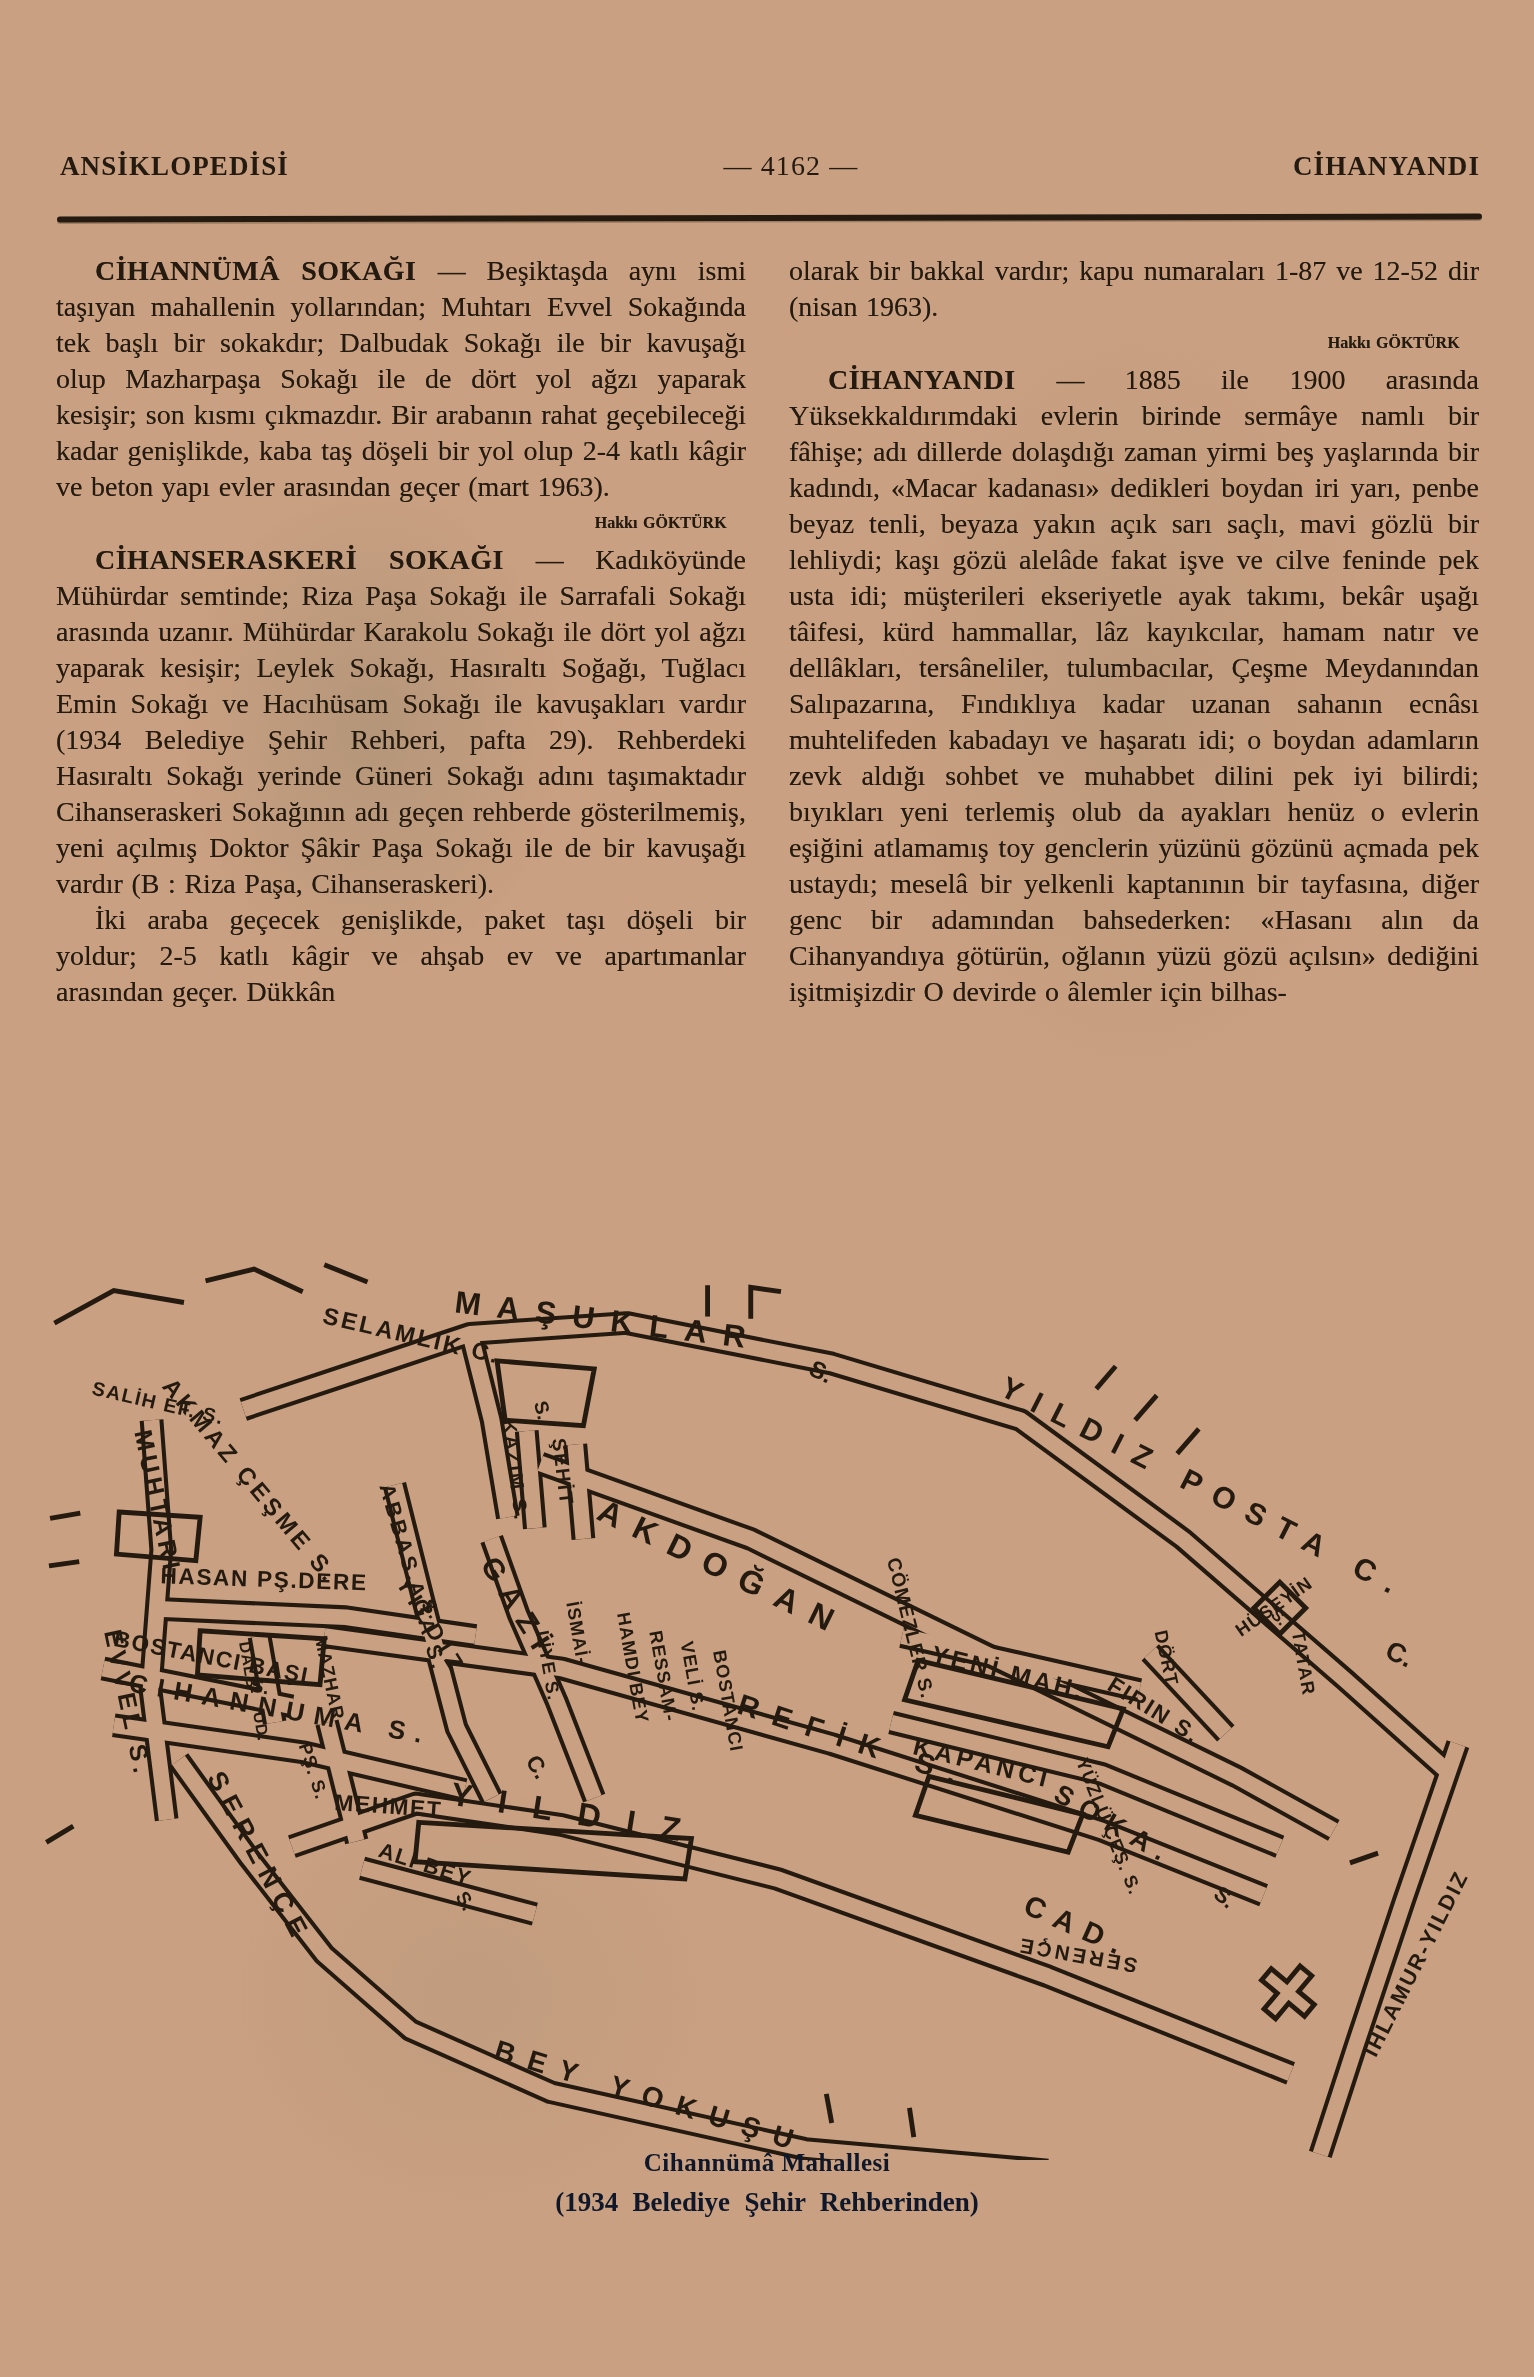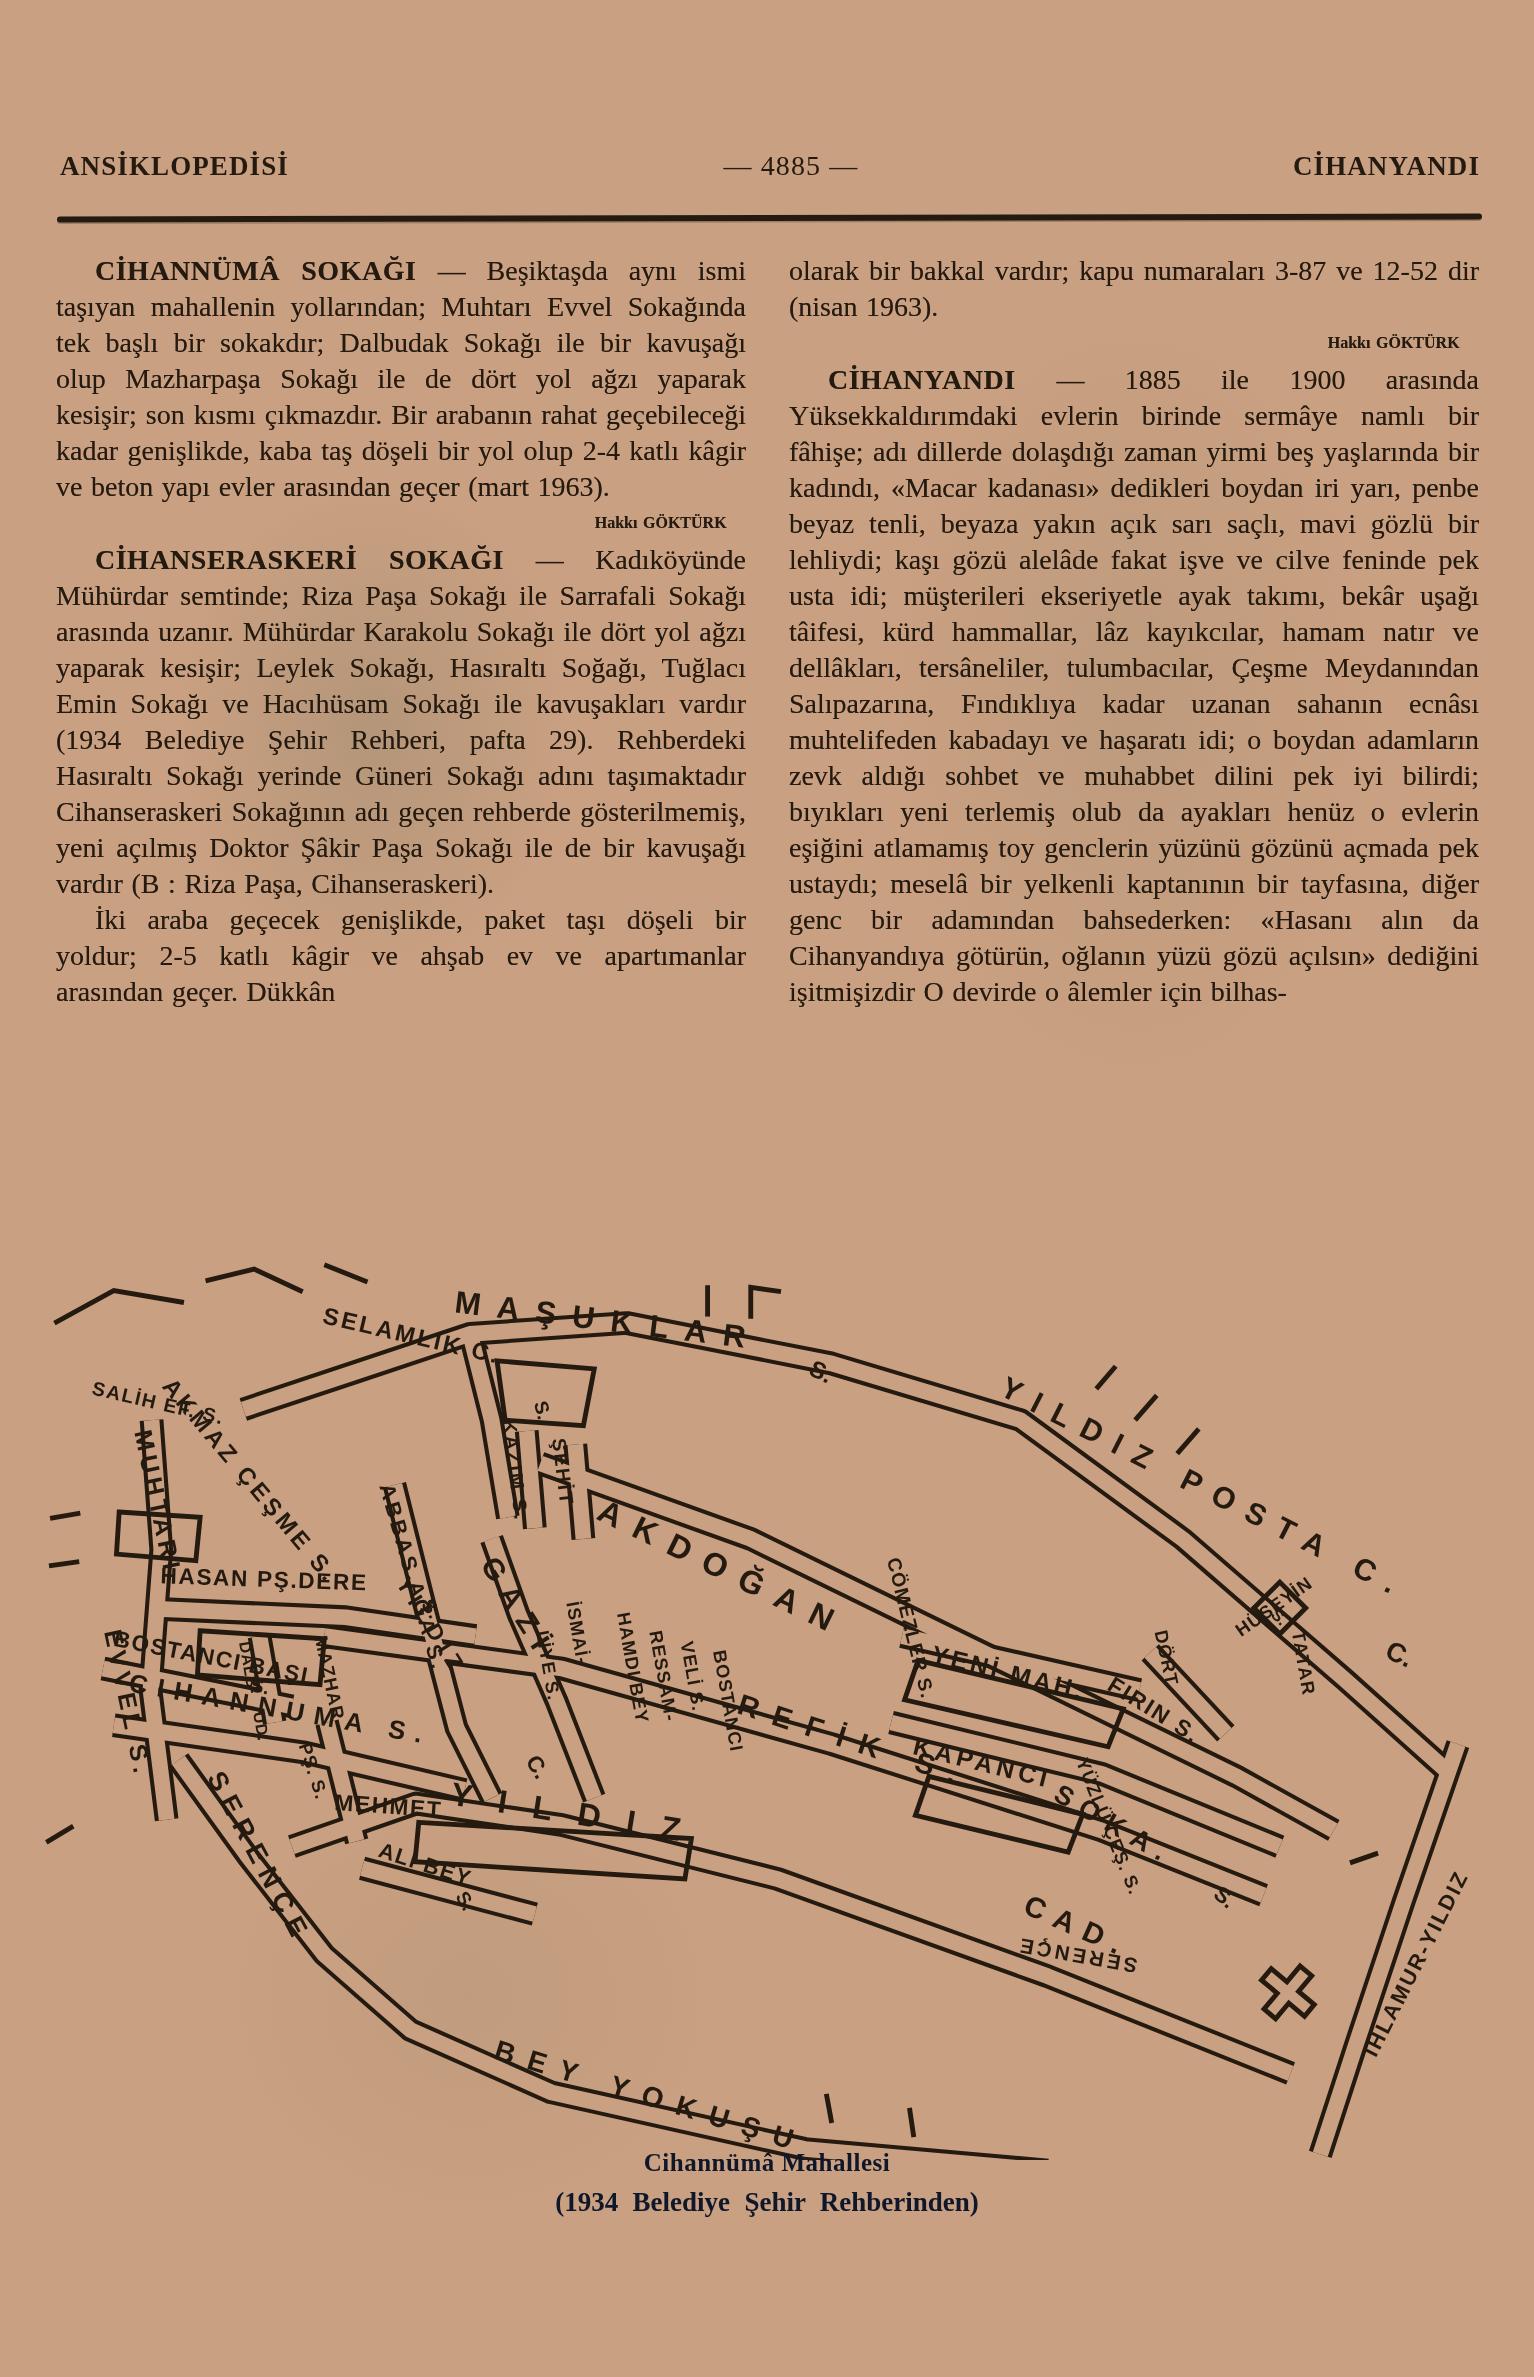--- a/index.html
+++ b/index.html
@@ -64,33 +64,33 @@
 <body>
 
 <div class="page">
 
   <div class="smudge" style="left:178px;top:486px;width:389px;height:486px;background:radial-gradient(closest-side,rgba(70,95,80,0.16),rgba(0,0,0,0));"></div>
   <div class="smudge" style="left:891px;top:324px;width:486px;height:756px;background:radial-gradient(closest-side,rgba(90,110,90,0.10),rgba(0,0,0,0));"></div>
   <div class="smudge" style="left:227px;top:1781px;width:486px;height:432px;background:radial-gradient(closest-side,rgba(90,105,85,0.08),rgba(0,0,0,0));"></div>
 
   <div class="header">
     <span class="h-left">ANSİKLOPEDİSİ</span>
-    <span class="h-center">— 4885 —</span>
+    <span class="h-center">— 4162 —</span>
     <span class="h-right">CİHANYANDI</span>
   </div>
   <div class="rule"></div>
 
   <div class="col col-left">
       <p class="para"><span class="head">CİHANNÜMÂ SOKAĞI </span>— Beşiktaşda aynı ismi taşıyan mahallenin yollarından; Muhtarı Evvel Sokağında tek başlı bir sokakdır; Dalbudak Sokağı ile bir kavuşağı olup Mazharpaşa Sokağı ile de dört yol ağzı yaparak kesişir; son kısmı çıkmazdır. Bir arabanın rahat geçebileceği kadar genişlikde, kaba taş döşeli bir yol olup 2-4 katlı kâgir ve beton yapı evler arasından geçer (mart 1963).</p>
       <p class="sig">Hakkı GÖKTÜRK</p>
       <p class="para"><span class="head">CİHANSERASKERİ SOKAĞI </span>— Kadıköyünde Mühürdar semtinde; Riza Paşa Sokağı ile Sarrafali Sokağı arasında uzanır. Mühürdar Karakolu Sokağı ile dört yol ağzı yaparak kesişir; Leylek Sokağı, Hasıraltı Soğağı, Tuğlacı Emin Sokağı ve Hacıhüsam Sokağı ile kavuşakları vardır (1934 Belediye Şehir Rehberi, pafta 29). Rehberdeki Hasıraltı Sokağı yerinde Güneri Sokağı adını taşımaktadır Cihanseraskeri Sokağının adı geçen rehberde gösterilmemiş, yeni açılmış Doktor Şâkir Paşa Sokağı ile de bir kavuşağı vardır (B : Riza Paşa, Cihanseraskeri).</p>
       <p class="para">İki araba geçecek genişlikde, paket taşı döşeli bir yoldur; 2-5 katlı kâgir ve ahşab ev ve apartımanlar arasından geçer. Dükkân</p>
     </div>
   <div class="col col-right">
-      <p class="para noind">olarak bir bakkal vardır; kapu numaraları 3-87 ve 12-52 dir (nisan 1963).</p>
+      <p class="para noind">olarak bir bakkal vardır; kapu numaraları 1-87 ve 12-52 dir (nisan 1963).</p>
       <p class="sig">Hakkı GÖKTÜRK</p>
       <p class="para"><span class="head">CİHANYANDI </span>— 1885 ile 1900 arasında Yüksekkaldırımdaki evlerin birinde sermâye namlı bir fâhişe; adı dillerde dolaşdığı zaman yirmi beş yaşlarında bir kadındı, «Macar kadanası» dedikleri boydan iri yarı, penbe beyaz tenli, beyaza yakın açık sarı saçlı, mavi gözlü bir lehliydi; kaşı gözü alelâde fakat işve ve cilve feninde pek usta idi; müşterileri ekseriyetle ayak takımı, bekâr uşağı tâifesi, kürd hammallar, lâz kayıkcılar, hamam natır ve dellâkları, tersâneliler, tulumbacılar, Çeşme Meydanından Salıpazarına, Fındıklıya kadar uzanan sahanın ecnâsı muhtelifeden kabadayı ve haşaratı idi; o boydan adamların zevk aldığı sohbet ve muhabbet dilini pek iyi bilirdi; bıyıkları yeni terlemiş olub da ayakları henüz o evlerin eşiğini atlamamış toy genclerin yüzünü gözünü açmada pek ustaydı; meselâ bir yelkenli kaptanının bir tayfasına, diğer genc bir adamından bahsederken: «Hasanı alın da Cihanyandıya götürün, oğlanın yüzü gözü açılsın» dediğini işitmişizdir O devirde o âlemler için bilhas-</p>
     </div>
 
   <div class="map-wrap">
     <svg width="1491" height="902" viewBox="0 0 2762 1670" xmlns="http://www.w3.org/2000/svg">
       <g id="roads-outer">
           <path d="M 410,280 L 620,210 L 830,140 L 1120,120 L 1500,195 L 1850,300 L 2150,520 L 2450,780 L 2640,950" class="road-o"></path>
           <path d="M 830,140 L 870,300 L 900,480" class="road-o"></path>
           <path d="M 960,380 L 1350,520 L 1800,740 L 2250,960 L 2430,1060" class="road-o"></path>

